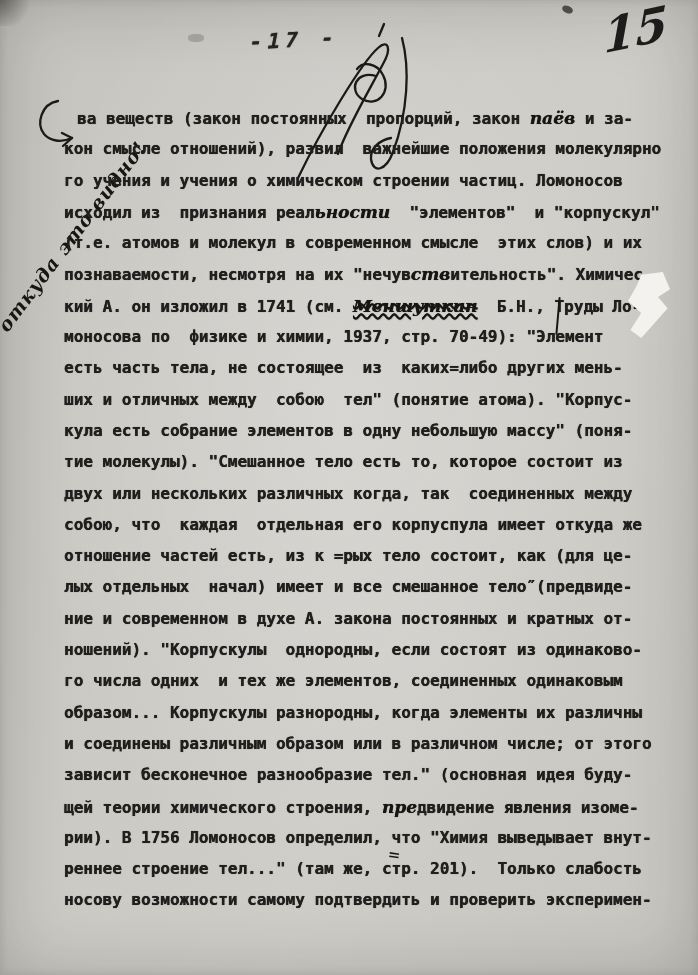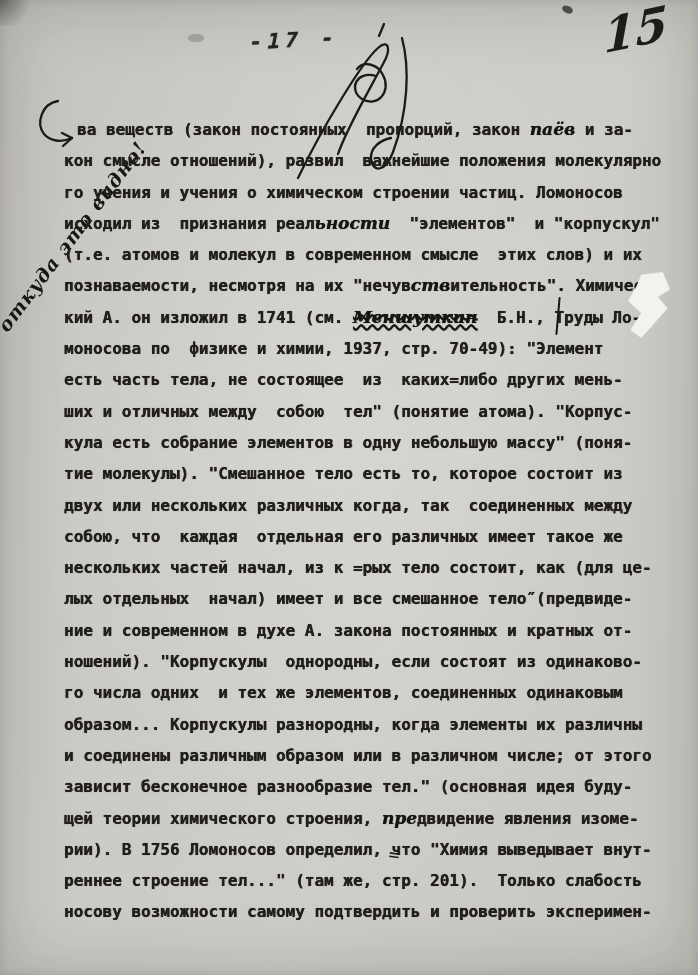--- a/index.html
+++ b/index.html
@@ -13,21 +13,21 @@
     overflow:hidden;
     font-family:"DejaVu Sans Mono","Liberation Mono",monospace;
   }
   .page::before{ 
     content:"";position:absolute;left:0;top:0;width:34px;height:26px;
     background:radial-gradient(circle at 0 0, rgba(35,35,33,.5), rgba(0,0,0,0) 72%);
   }
   .typed-text{position:absolute;left:64px;top:108px;width:634px;}
   .line{
     white-space:pre;
-    font-size:16px;font-weight:bold;line-height:43px;height:31.3px;
+    font-size:16px;font-weight:bold;line-height:20px;height:31.3px;
     color:#211f1d;
     text-shadow:0 0 .7px rgba(25,23,21,.9), .4px .4px .6px rgba(25,23,21,.45);
   }
   .line.indent1{padding-left:13px;}
   .hand-inline{
     font-family:"DejaVu Serif","Liberation Serif",serif;
     font-style:italic;font-weight:bold;font-size:17px;color:#161513;
   }
   .hand-inline.strike{
     text-decoration-line:underline line-through;
@@ -112,22 +112,22 @@
     <div class="line">исходил из  признания реал<span class="hand-inline">ьности</span>  "элементов"  и "корпускул"</div>
     <div class="line">(т.е. атомов и молекул в современном смысле  этих слов) и их</div>
     <div class="line">познаваемости, несмотря на их "нечув<span class="hand-inline">ств</span>ительность". Химичес</div>
     <div class="line">кий А. он изложил в 1741 (см. <span class="hand-inline strike">Меншуткин</span>  Б.Н., Труды Ло-</div>
     <div class="line">моносова по  физике и химии, 1937, стр. 70-49): "Элемент</div>
     <div class="line">есть часть тела, не состоящее  из  каких=либо других мень-</div>
     <div class="line">ших и отличных между  собою  тел" (понятие атома). "Корпус-</div>
     <div class="line">кула есть собрание элементов в одну небольшую массу" (поня-</div>
     <div class="line">тие молекулы). "Смешанное тело есть то, которое состоит из</div>
     <div class="line">двух или нескольких различных когда, так  соединенных между</div>
-    <div class="line">собою, что  каждая  отдельная его различных имеет такое же</div>
-    <div class="line">нескольких частей начал, из к =рых тело состоит, как (для це-</div>
+    <div class="line">собою, что  каждая  отдельная его корпуспула имеет откуда же</div>
+    <div class="line">отношение частей есть, из к =рых тело состоит, как (для це-</div>
     <div class="line">лых отдельных  начал) имеет и все смешанное тело″(предвиде-</div>
     <div class="line">ние и современном в духе А. закона постоянных и кратных от-</div>
     <div class="line">ношений). "Корпускулы  однородны, если состоят из одинаково-</div>
     <div class="line">го числа одних  и тех же элементов, соединенных одинаковым</div>
     <div class="line">образом... Корпускулы разнородны, когда элементы их различны</div>
     <div class="line">и соединены различным образом или в различном числе; от этого</div>
     <div class="line">зависит бесконечное разнообразие тел." (основная идея буду-</div>
     <div class="line">щей теории химического строения, <span class="hand-inline">пре</span>двидение явления изоме-</div>
     <div class="line">рии). В 1756 Ломоносов определил, что "Химия выведывает внут-</div>
     <div class="line">реннее строение тел..." (там же, стр. 201).  Только слабость</div>

